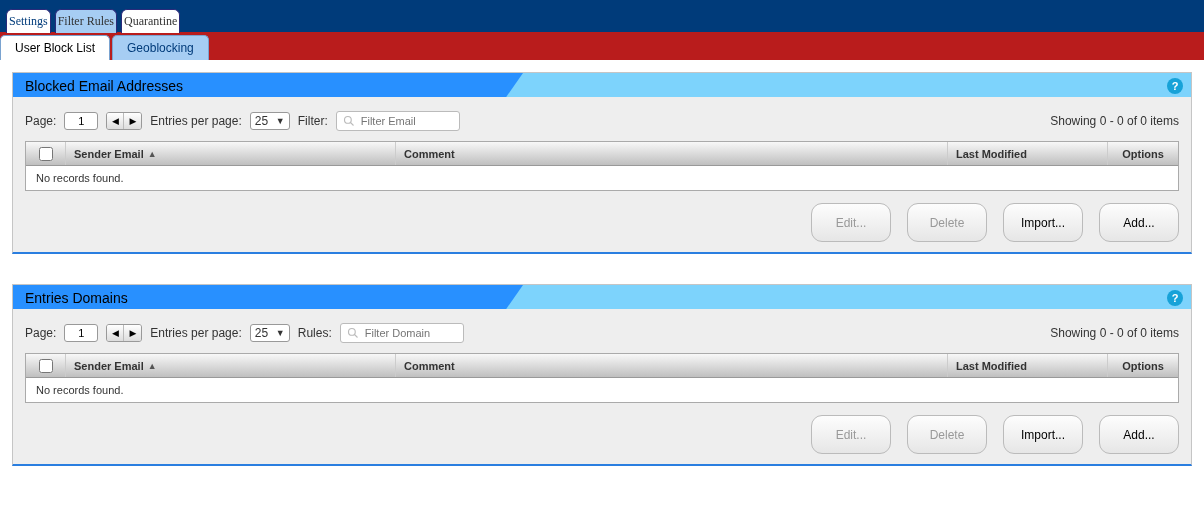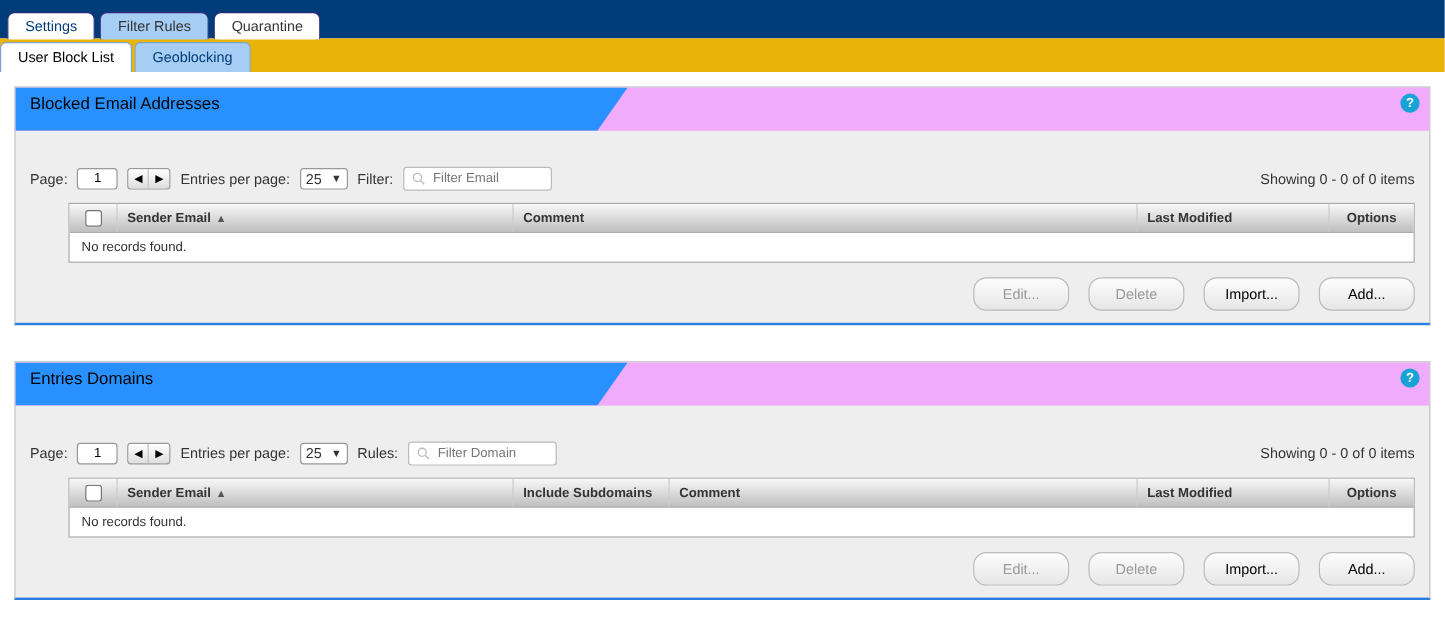--- a/index.html
+++ b/index.html
@@ -15,33 +15,34 @@
     height: 32px;
     display: flex;
     align-items: flex-end;
     padding-left: 6px;
   }
   .tab {
     background: #fff;
     border: 1px solid #2a2a7a;
     border-bottom: none;
     border-radius: 6px 6px 0 0;
-    padding: 4px 14px;
+    padding: 4px 2px;
     margin-right: 4px;
     font-size: 12px;
     cursor: pointer;
     position: relative;
     top: 1px;
+    font-family: Liberation Serif, serif;
   }
   .tab.active-top { background:#fff; color:#003b7a; font-weight:normal; }
   .tab.active-filter { background:#a6cdf3; }
   .subtabs {
     display:flex;
     align-items:flex-end;
-    background:#eab308;
+    background:#b91c1c;
     border-bottom: none;
     height: 28px;
     padding-left:0;
   }
   .subtab {
     padding: 5px 14px;
     border: 1px solid #7aa3d0;
     border-bottom:none;
     border-radius: 5px 5px 0 0;
     margin-right: 2px;
@@ -55,23 +56,23 @@
   }
   .content { padding: 12px; }
   .panel {
     border: 1px solid #c5c5c5;
     background: #eeeeee;
     margin-bottom: 30px;
     border-bottom: 2px solid #2a7ee0;
   }
   .panel-header {
     position: relative;
-    height: 36px;
+    height: 24px;
     overflow:hidden;
-    background: #f0abfc;
+    background: #7dd3fc;
   }
   .panel-header-blue {
     position:absolute; left:0; top:0; bottom:0; width:42%;
     background: linear-gradient(90deg,#2890ff,#2890ff);
     transform: skewX(-35deg);
     transform-origin: top right;
     left:-20px; width:45%;
   }
   .panel-header-title {
     position:relative;
@@ -86,41 +87,41 @@
     background:#17a2d8;
     border-radius:50%;
     color:#fff;
     font-size:11px;
     font-weight:bold;
     text-align:center;
     line-height:16px;
     cursor:pointer;
     z-index:3;
   }
-  .panel-body { padding: 30px 12px 10px 12px; }
+  .panel-body { padding: 14px 12px 10px 12px; }
   .toolbar { display:flex; align-items:center; gap:8px; }
   .toolbar label { white-space:nowrap; }
   .page-input { width:34px; text-align:center; border:1px solid #999; border-radius:3px; height:18px; font-size:11px; }
   .pager { display:flex; border:1px solid #999; border-radius:3px; overflow:hidden; height:18px; }
   .pager button { width:17px; height:16px; background:linear-gradient(#fff,#ddd); border:none; border-right:1px solid #bbb; cursor:pointer; font-size:9px; padding:0; }
   .pager button:last-child { border-right:none; }
   .select-wrap { border:1px solid #999; border-radius:3px; height:18px; display:flex; align-items:center; padding:0 4px; background:#fff; min-width:40px; justify-content:space-between; cursor:pointer;}
   .select-wrap .caret { font-size:9px; margin-left:4px; }
   .filter-wrap { border:1px solid #bbb; border-radius:3px; height:20px; display:flex; align-items:center; padding:0 6px; background:#fff; width:124px;}
   .filter-wrap svg { margin-right:4px; flex-shrink:0; }
   .filter-wrap input { border:none; outline:none; font-size:11px; width:100%; color:#999; background:transparent; }
   .showing { margin-left:auto; }
-  .grid { margin-top:10px; border:1px solid #aaa; background:#fff;margin-left:32px; }
+  .grid { margin-top:10px; border:1px solid #aaa; background:#fff; }
   .grid-head { display:flex; background: linear-gradient(#f8f8f8,#bfbfbf); border-bottom:1px solid #999; height:24px; align-items:center; }
   .grid-head .cell { padding: 4px 8px; font-weight:bold; font-size:11px; border-right:1px solid #ccc; display:flex; align-items:center; height:100%; }
   .grid-head .cell:last-child { border-right:none;text-align:center; }
   .chk-cell { width:40px; justify-content:center; }
   .empty-row { padding:6px 10px; font-size:11px; }
   .actions { display:flex; justify-content:flex-end; gap:16px; margin-top:12px; }
-  .btn { min-width:80px; height:28px; border:1px solid #bbb; border-radius:11px; background:linear-gradient(#fdfdfd,#e6e6e6); cursor:pointer; font-size:12px; padding:0 16px; }
+  .btn { min-width:80px; height:39px; border:1px solid #bbb; border-radius:11px; background:linear-gradient(#fdfdfd,#e6e6e6); cursor:pointer; font-size:12px; padding:0 16px; }
   .btn.disabled { color:#999; cursor:default; }
   .sort-arrow { font-size:9px; margin-left:4px; color:#555; }
   input[type=checkbox]{ width:14px; height:14px; }
 </style>
 </head>
 <body>
 
 <div class="topbar">
   <div class="tab active-top">Settings</div>
   <div class="tab active-filter">Filter Rules</div>
@@ -221,21 +222,20 @@
 
       <div class="grid">
         <div class="grid-head">
           <div class="cell chk-cell">
             <input type="checkbox" style="">
           </div>
           <div class="cell" style="flex:0 0 330px;">
             <span>Sender Email</span>
               <span class="sort-arrow">▲</span>
           </div>
-          <div class="cell" style="flex:0 0 130px;">Include Subdomains</div>
           <div class="cell" style="flex:1;">Comment</div>
           <div class="cell" style="flex:0 0 160px;">Last Modified</div>
           <div class="cell" style="flex:0 0 70px; justify-content:center;">Options</div>
         </div>
         <div class="empty-row">No records found.</div>
       </div>
 
       <div class="actions">
         <button class="btn disabled">Edit...</button>
         <button class="btn disabled">Delete</button>

